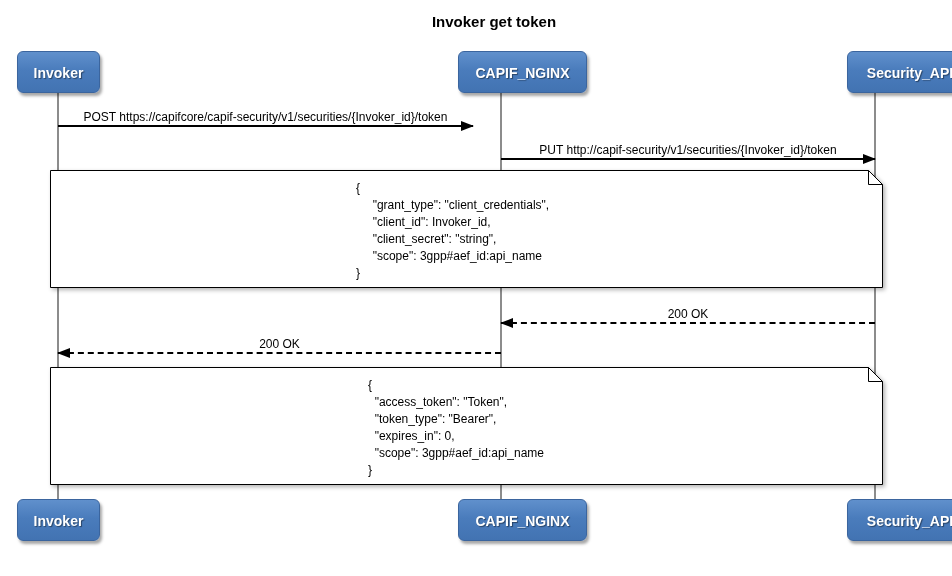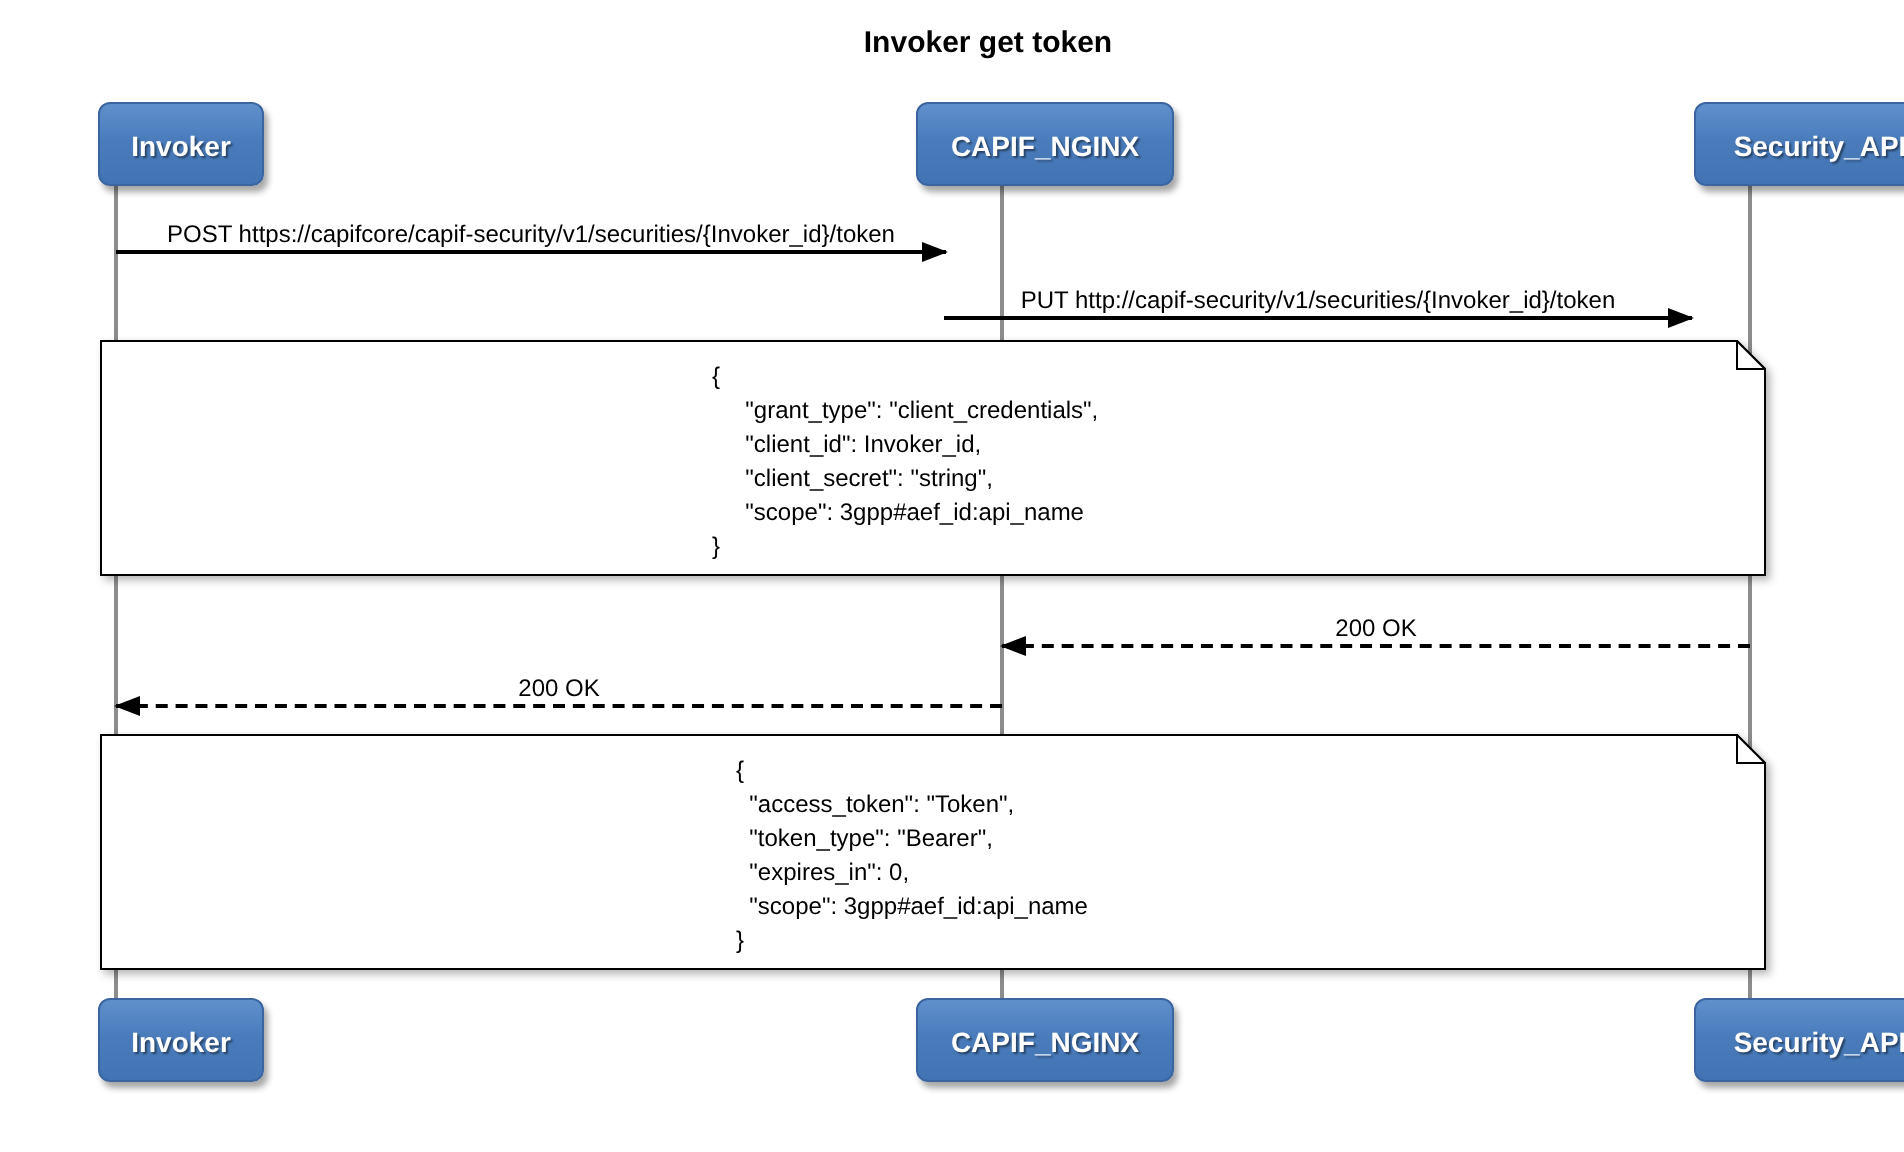--- a/index.html
+++ b/index.html
@@ -19,38 +19,38 @@
   
   .actor{
     position:absolute;height:42px;line-height:42px;text-align:center;
     color:#fff;font-size:14px;font-weight:bold;
     background:linear-gradient(180deg,#6090cc 0%,#4a7cbc 45%,#4273b2 100%);
     border:1px solid #3b659e;border-radius:6px;
     box-shadow:2px 3px 3px rgba(0,0,0,0.35);
     text-shadow:1px 1px 1px rgba(0,0,0,0.45);
     box-sizing:border-box;z-index:5;
   }
-  .a-invoker{left:17px;width:83px;margin-left:32px;}
+  .a-invoker{left:17px;width:83px;}
   .a-capif{left:436px;width:129px;margin-left:22px;}
   .a-security{left:812px;width:126px;margin-left:35px;}
   .row-top{top:51px;}
   .row-bottom{top:499px;}
   
   .msg{position:absolute;height:18px;z-index:3;}
   .msg .lbl{
     position:absolute;left:0;right:0;top:0;text-align:center;
     font-size:12px;white-space:nowrap;
   }
   .msg .line{position:absolute;left:0;right:0;top:15px;border-top:2px solid #000;}
   .msg.dashed .line{border-top-style:dashed;}
   .msg .head{position:absolute;top:11px;width:0;height:0;border-top:5px solid transparent;border-bottom:5px solid transparent;}
   .msg .head.right{right:-1px;border-left:13px solid #000;}
   .msg .head.left{left:-1px;border-right:13px solid #000;}
   .m1{left:58px;width:415px;top:110px;}
-  .m2{left:472px;width:374px;top:143px;}
+  .m2{left:501px;width:374px;top:143px;}
   .m3{left:501px;width:374px;top:307px;}
   .m4{left:58px;width:443px;top:337px;}
   
   .note{position:absolute;left:50px;width:833px;z-index:4;}
   .n1{top:170px;height:118px;}
   .n2{top:367px;height:118px;}
   .note svg{position:absolute;left:0;top:0;filter:drop-shadow(2px 2px 2px rgba(0,0,0,0.3));}
   .note pre{
     position:absolute;margin:0;left:306px;top:10px;
     font-family:"Liberation Sans",sans-serif;

